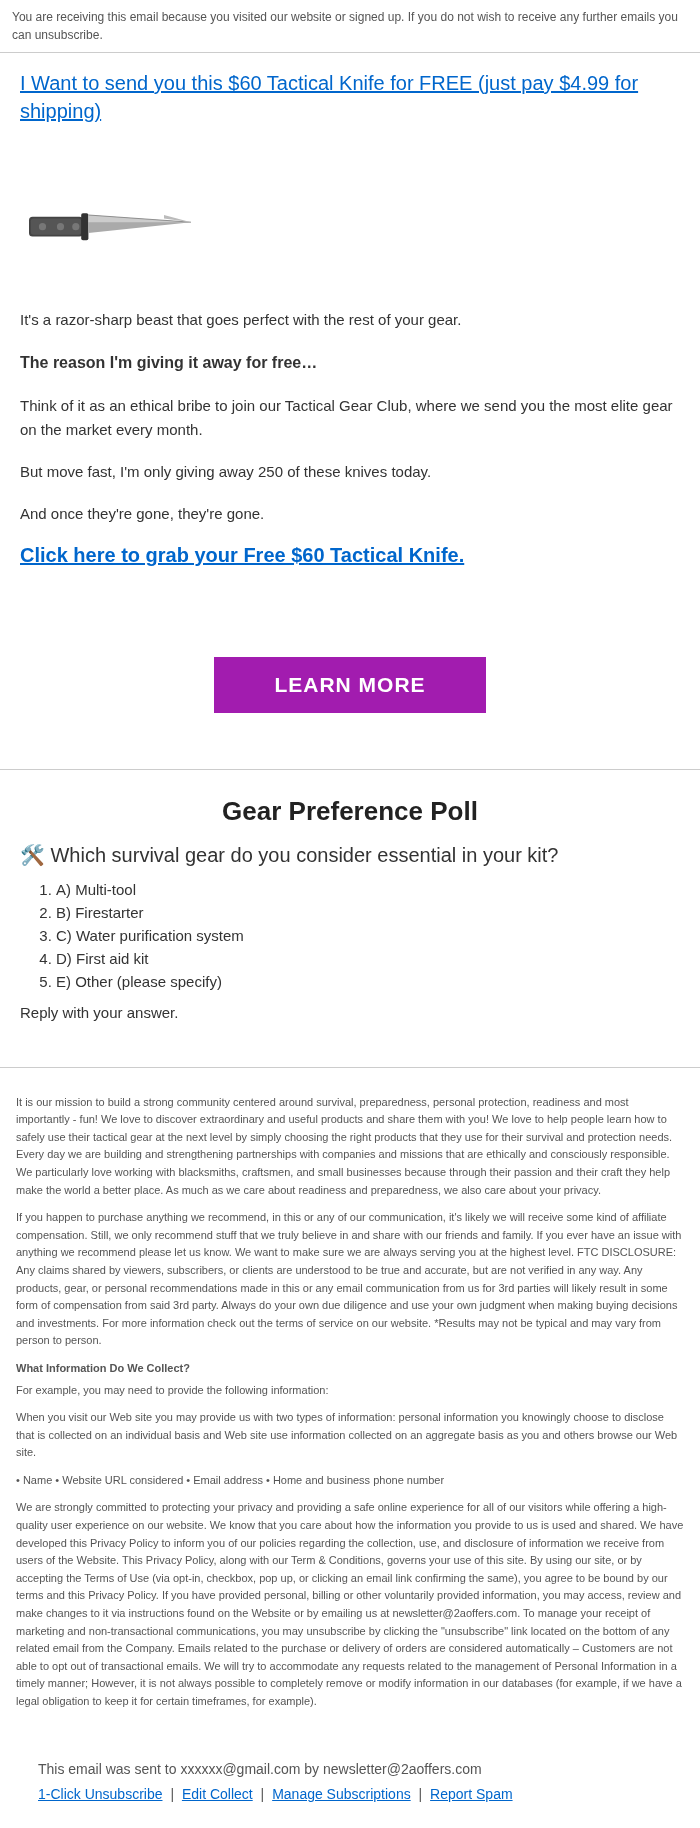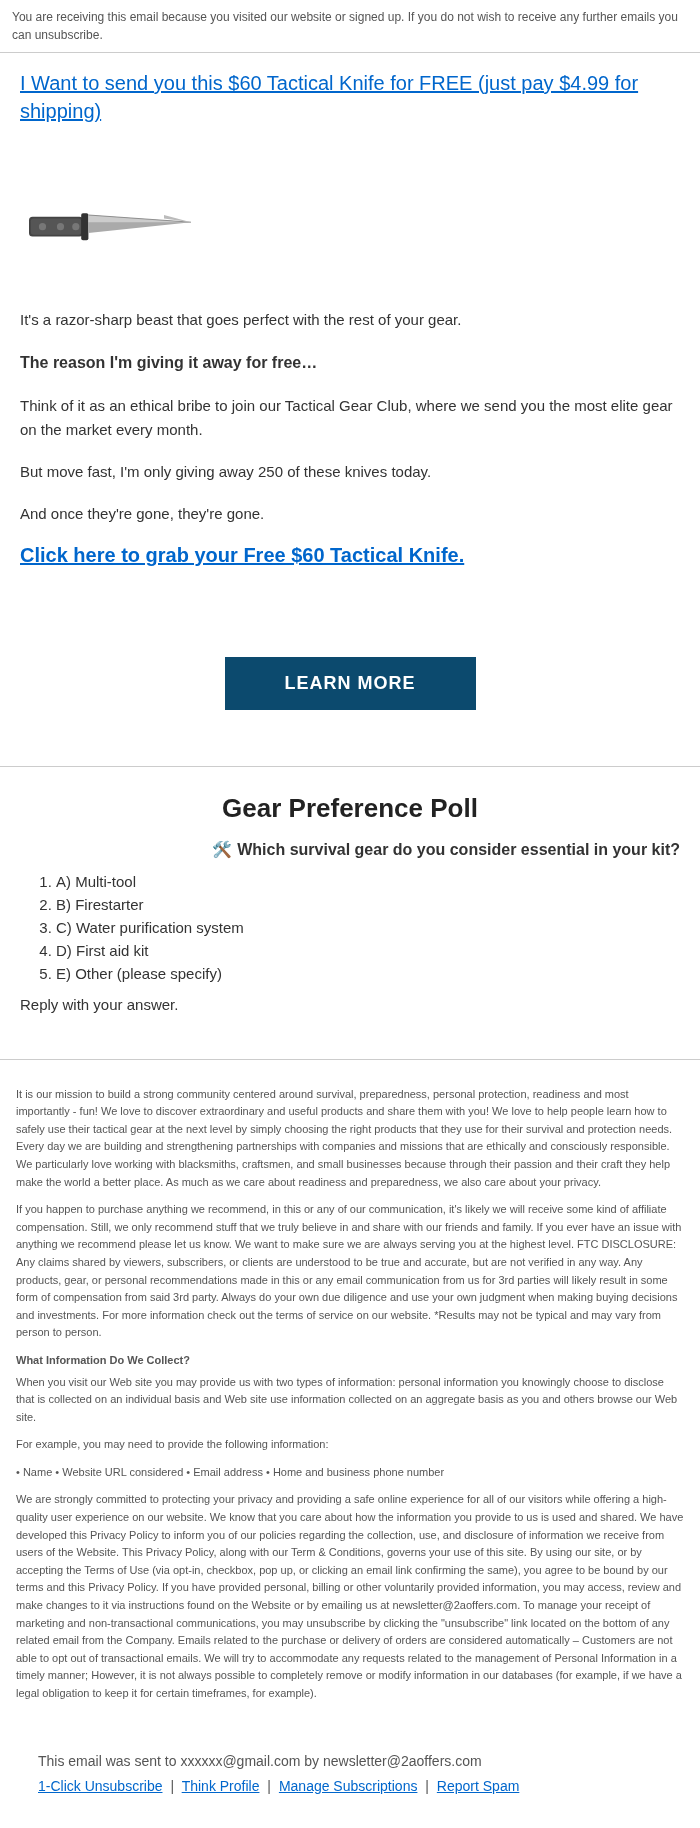--- a/index.html
+++ b/index.html
@@ -70,23 +70,23 @@
       height: 40px;
     }
 
     
     .learn-more-section {
       text-align: center;
       margin: 20px 0 30px;
     }
     .learn-more-btn {
       display: inline-block;
-      background-color: #0c4a6e;
+      background-color: #a21caf;
       color: #fff;
-      font-size: 18px;
+      font-size: 21px;
       font-weight: bold;
       letter-spacing: 1px;
       padding: 16px 60px;
       text-decoration: none;
       cursor: pointer;
       border: none;
     }
 
     
     .divider {
@@ -100,24 +100,23 @@
       padding: 16px 20px;
     }
     .poll-title {
       font-size: 26px;
       font-weight: bold;
       text-align: center;
       margin-bottom: 16px;
       color: #222;
     }
     .poll-question {
-      font-size: 16px;
-      font-weight: bold;
+      font-size: 20px;
+      font-weight: normal;
       margin-bottom: 14px;
-      text-align: right;
     }
     .poll-options-ol {
       padding-left: 36px;
       margin-bottom: 4px;
     }
     .poll-options-ol li {
       font-size: 15px;
       margin-bottom: 6px;
     }
     .reply-text {
@@ -235,30 +234,30 @@
   </ol>
 
   <p class="reply-text">Reply with your answer.</p>
 </div>
 
 <div class="footer-legal">
   <p>It is our mission to build a strong community centered around survival, preparedness, personal protection, readiness and most importantly - fun! We love to discover extraordinary and useful products and share them with you! We love to help people learn how to safely use their tactical gear at the next level by simply choosing the right products that they use for their survival and protection needs. Every day we are building and strengthening partnerships with companies and missions that are ethically and consciously responsible. We particularly love working with blacksmiths, craftsmen, and small businesses because through their passion and their craft they help make the world a better place. As much as we care about readiness and preparedness, we also care about your privacy.</p>
   <p>If you happen to purchase anything we recommend, in this or any of our communication, it's likely we will receive some kind of affiliate compensation. Still, we only recommend stuff that we truly believe in and share with our friends and family. If you ever have an issue with anything we recommend please let us know. We want to make sure we are always serving you at the highest level. FTC DISCLOSURE: Any claims shared by viewers, subscribers, or clients are understood to be true and accurate, but are not verified in any way. Any products, gear, or personal recommendations made in this or any email communication from us for 3rd parties will likely result in some form of compensation from said 3rd party. Always do your own due diligence and use your own judgment when making buying decisions and investments. For more information check out the terms of service on our website. *Results may not be typical and may vary from person to person.</p>
 
   <p class="section-title">What Information Do We Collect?</p>
+  <p>For example, you may need to provide the following information:</p>
   <p>When you visit our Web site you may provide us with two types of information: personal information you knowingly choose to disclose that is collected on an individual basis and Web site use information collected on an aggregate basis as you and others browse our Web site.</p>
-  <p>For example, you may need to provide the following information:</p>
   <p>• Name   • Website URL considered   • Email address   • Home and business phone number</p>
   <p>We are strongly committed to protecting your privacy and providing a safe online experience for all of our visitors while offering a high-quality user experience on our website. We know that you care about how the information you provide to us is used and shared. We have developed this Privacy Policy to inform you of our policies regarding the collection, use, and disclosure of information we receive from users of the Website. This Privacy Policy, along with our Term &amp; Conditions, governs your use of this site. By using our site, or by accepting the Terms of Use (via opt-in, checkbox, pop up, or clicking an email link confirming the same), you agree to be bound by our terms and this Privacy Policy. If you have provided personal, billing or other voluntarily provided information, you may access, review and make changes to it via instructions found on the Website or by emailing us at newsletter@2aoffers.com. To manage your receipt of marketing and non-transactional communications, you may unsubscribe by clicking the "unsubscribe" link located on the bottom of any related email from the Company. Emails related to the purchase or delivery of orders are considered automatically – Customers are not able to opt out of transactional emails. We will try to accommodate any requests related to the management of Personal Information in a timely manner; However, it is not always possible to completely remove or modify information in our databases (for example, if we have a legal obligation to keep it for certain timeframes, for example).</p>
 </div>
 
 <div class="bottom-footer">
   <p>This email was sent to xxxxxx@gmail.com by newsletter@2aoffers.com</p>
   <p>
     <a href="#">1-Click Unsubscribe</a>
     <span class="separator">|</span>
-    <a href="#">Think Profile</a>
+    <a href="#">Edit Collect</a>
     <span class="separator">|</span>
     <a href="#">Manage Subscriptions</a>
     <span class="separator">|</span>
     <a href="#">Report Spam</a>
   </p>
 </div>
 
 </body></html>

